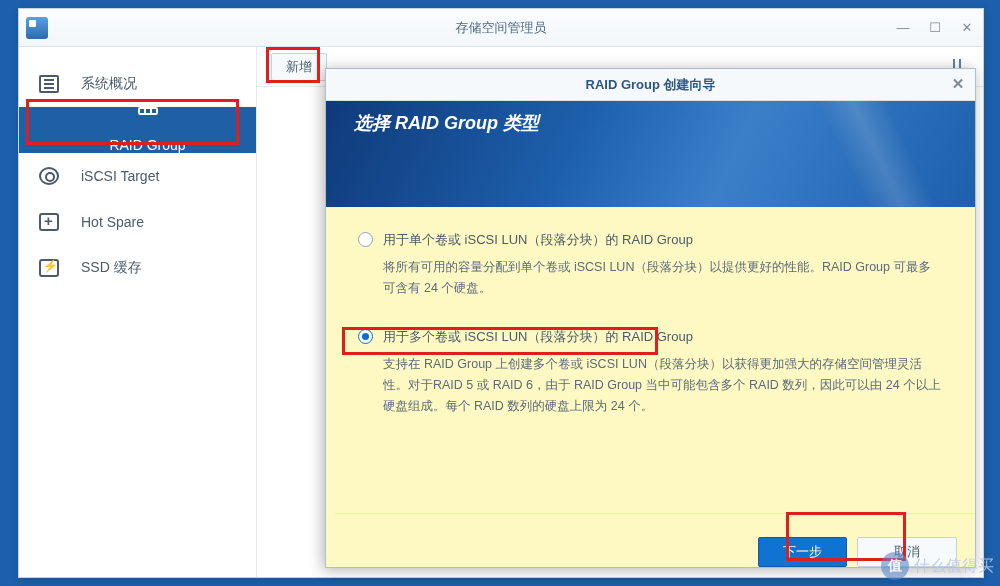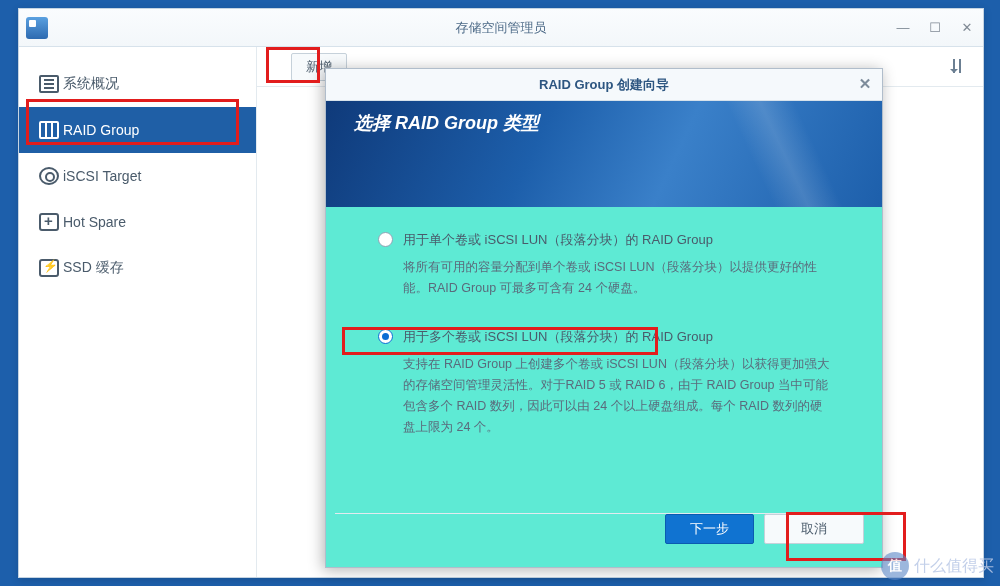--- a/index.html
+++ b/index.html
@@ -15,74 +15,74 @@
       border-bottom: 1px solid #d7e2eb; padding: 0 1px; position: relative;
     }
     .titlebar .app-icon { width: 22px; height: 22px; margin-left: 6px; background: linear-gradient(#5aa0e0,#2d6ab0); border-radius: 3px; position:relative;}
     .titlebar .app-icon::after{content:"";position:absolute;left:3px;top:3px;width:7px;height:7px;background:#fefefe;border-radius:1px;}
     .titlebar .title { position:absolute; left:50%; transform:translateX(-50%); color: #4e6b88; font-size: 13px; }
     .titlebar .win-controls { margin-left: auto; display: flex; gap: 2px; }
     .wc-btn { width: 30px; height: 24px; display:flex; align-items:center; justify-content:center; color:#808a95; font-size:13px;}
     
     .main-body { display: flex; height: calc(100% - 38px); }
     .sidebar { width: 238px; border-right: 1px solid #e3eaef; padding-top: 14px; }
-    .sidebar-item { height: 46px; display: flex; align-items:center; padding-left: 20px; color:#4a5b6b; font-size:14px; gap:4px; cursor:pointer;}
-    .sidebar-item.active { background: #1f5fa6; color: #fff; }
+    .sidebar-item { height: 46px; display: flex; align-items:center; padding-left: 20px; color:#4a5b6b; font-size:14px; gap:22px; cursor:pointer;}
+    .sidebar-item.active { background: #1f5fa6; color: #fff; flex-direction: column; }
     .s-icon { width:20px; height:18px; display:inline-block; position: relative;}
     .icon-overview { border:2px solid currentColor; border-radius:2px;}
     .icon-overview::after{content:"";position:absolute;left:3px;top:2px;width:10px;height:2px;background:currentColor;box-shadow:0 4px 0 currentColor, 0 8px 0 currentColor;}
     .icon-raid { border:2px solid currentColor; border-radius:2px;}
     .icon-raid::before{content:"";position:absolute;left:4px;top:-2px;bottom:-2px;width:2px;background:currentColor;box-shadow:6px 0 currentColor;}
     .icon-storage::before{content:"";position:absolute;left:0;top:2px;width:18px;height:4px;background:currentColor;border-radius:50%;box-shadow:0 5px 0 currentColor, 0 10px 0 currentColor;}
     .icon-lun{border:2px solid currentColor;border-radius:50% 50% 3px 3px / 30% 30% 3px 3px;height:16px;}
     .icon-lun::after{content:"";position:absolute;left:2px;top:0;right:2px;height:3px;border:1px solid currentColor;border-radius:50%;}
     .icon-target{border:2px solid currentColor;border-radius:50%;}
     .icon-target::after{content:"";position:absolute;left:4px;top:3px;width:6px;height:6px;border:2px solid currentColor;border-radius:50%;}
     .icon-hdd{border:2px solid currentColor;border-radius:50%;}
     .icon-hdd::after{content:"";position:absolute;left:6px;top:5px;width:4px;height:4px;background:currentColor;border-radius:50%;}
     .icon-hotspare{border:2px solid currentColor;border-radius:3px;}
     .icon-hotspare::after{content:"+";position:absolute;left:3px;top:-3px;font-weight:bold;font-size:15px;}
     .icon-ssd{border:2px solid currentColor;border-radius:3px;}
     .icon-ssd::after{content:"⚡";position:absolute;left:2px;top:-2px;font-size:12px;}
     
     .content { flex:1; position:relative; }
     .toolbar { height:40px; border-bottom:1px solid #e3eaef; display:flex; align-items:center; padding:0 14px; justify-content:space-between;}
-    .tb-left{display:flex;margin-left:20px;}
+    .tb-left{display:flex;}
     .add-btn { padding:4px 14px; border:1px solid #c6d1da; background:#f7fafc; color:#4a5b6b; font-size:13px; cursor:pointer; border-radius:2px;}
     .sort-icn{width:18px;height:16px;position:relative;}
     .sort-icn::before{content:"";position:absolute;left:2px;width:2px;height:14px;background:#6b7f92;box-shadow:6px 0 #6b7f92;}
     .sort-icn::after{content:"";position:absolute;left:-1px;bottom:-2px;border:4px solid transparent;border-top-color:#6b7f92;box-shadow:none;}
     
     
     .annot { position:absolute; border:3px solid #e21d1d; pointer-events:none; z-index:200;}
     
     
     .modal {
-      position:absolute; left:325px; top:68px; width:558px; height:500px;
-      background:#5eead4; border:1px solid #b0bdcb; box-shadow: -2px 2px 14px rgba(0,0,0,0.3); z-index:50;
+      position:absolute; left:325px; top:68px; width:651px; height:500px;
+      background:#fef9c3; border:1px solid #b0bdcb; box-shadow: -2px 2px 14px rgba(0,0,0,0.3); z-index:50;
     }
     .modal-title{ height:32px; background:#f5f9fc; display:flex; align-items:center; justify-content:center;
       color:#2d5681; font-size:13px; font-weight:600; border-bottom:1px solid #d7e2eb; position:relative;}
     .modal-close{ position:absolute; right:6px; top:4px; width:22px; height:22px; color:#7d8c9b; font-size:15px;
       display:flex;align-items:center;justify-content:center; cursor:pointer;}
     .modal-header{
       height:106px; background: linear-gradient(115deg, #0f3a7a 0%, #1d5fab 38%, #3a80c9 62%, #1d5fab 100%);
       color:#fff; padding:10px 28px; font-size:18px; font-weight:600; position:relative; overflow:hidden;font-style:italic;
     }
     .modal-header::after{content:"";position:absolute;right:-30px;top:-30px;width:240px;height:200px;
       background:linear-gradient(45deg, transparent 40%, rgba(255,255,255,0.15) 50%, transparent 60%);transform:rotate(20deg);}
-    .modal-body{ padding:24px 52px; font-size:12.5px; color:#4a5b6b; }
+    .modal-body{ padding:24px 32px; font-size:12.5px; color:#4a5b6b; }
     .radio-option{ margin-bottom:8px; display:flex; align-items:flex-start; gap:10px;}
     .radio{ width:15px; height:15px; border:1px solid #8fa3b5; border-radius:50%; margin-top:1px; flex-shrink:0; position:relative; cursor:pointer; background:#fff;}
     .radio.checked{ border-color:#0a6dd4;}
     .radio.checked::after{content:"";position:absolute;left:3px;top:3px;width:7px;height:7px;background:#0a6dd4;border-radius:50%;}
     .opt-label{color:#4a5b6b; font-size:13px;}
     .opt-desc{ margin: 8px 0 28px 25px; line-height:1.7; color:#5a6b7c; font-size:12.5px;}
     .modal-footer{ position:absolute; bottom:0; left:0; right:0; height:54px; border-top:1px solid #e3eaef;
-      display:flex; align-items:flex-start; justify-content:flex-end; gap:10px; padding-right:18px;margin-left:9px;}
+      display:flex; align-items:flex-end; justify-content:flex-end; gap:10px; padding-right:18px;margin-left:9px;}
     .btn-primary{ padding:5px 24px; background:#1073d1; color:#fff; border:1px solid #0a5cb0; font-size:13px; cursor:pointer; border-radius:2px;}
     .btn-secondary{ padding:5px 36px; background:#f7fafc; color:#4a5b6b; border:1px solid #c6d1da; font-size:13px; cursor:pointer; border-radius:2px;}
     
     
     .watermark{ position:absolute; right:6px; bottom:6px; display:flex; align-items:center; gap:5px; z-index:300;
       color:#b9c8e6; font-size:16px; font-weight:500; opacity:0.85;}
     .wm-badge{ width:28px; height:28px; border-radius:50%; background:rgba(90,135,200,0.7);
       display:flex;align-items:center;justify-content:center;color:#fff;font-size:14px;font-weight:bold;}
   </style>
 </head>

